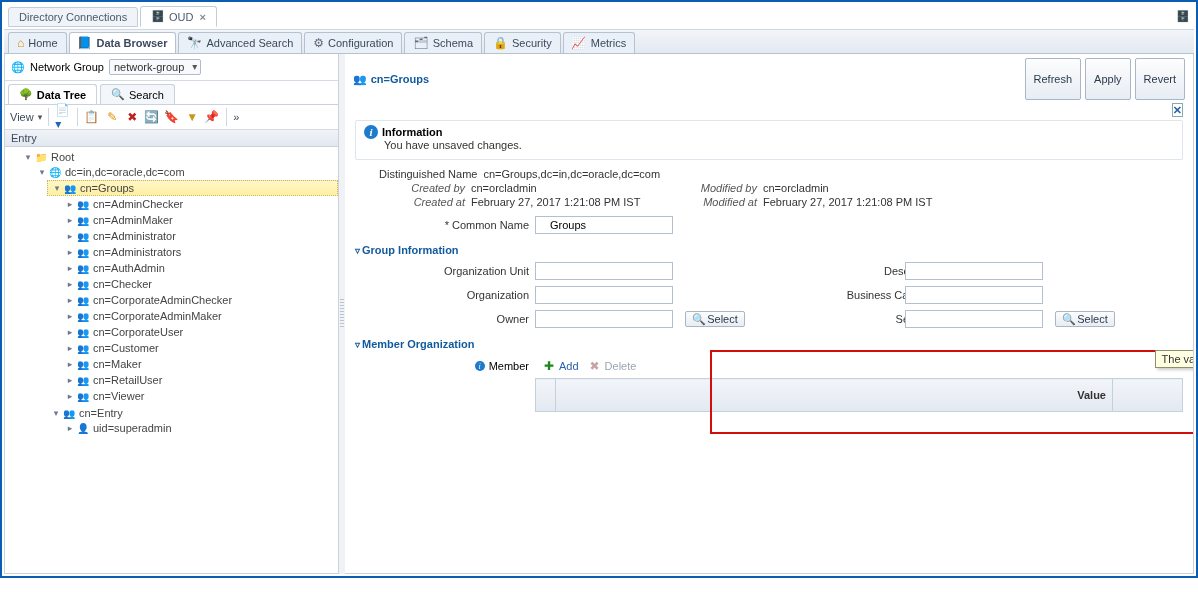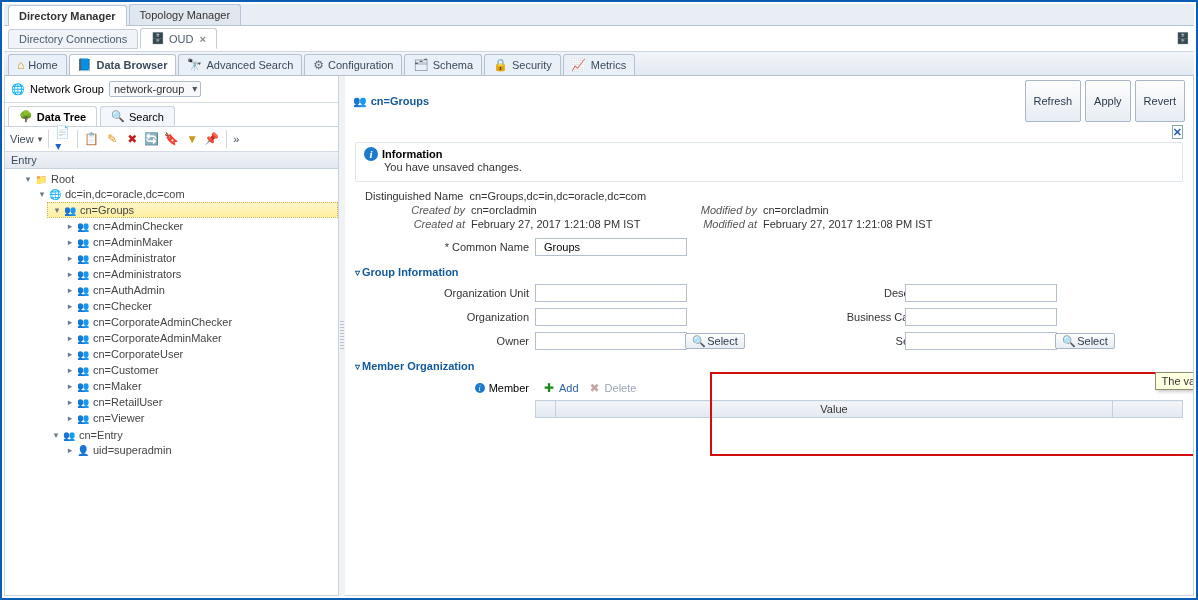--- a/index.html
+++ b/index.html
@@ -51,67 +51,63 @@
   .rt-hdr { display:flex; justify-content:space-between; align-items:center; padding:4px 8px; }
   .rt-title { color:#115a9e; font-weight:bold; font-size:13px; display:flex; align-items:center; gap:4px; }
   .btn-row { display:flex; gap:4px; align-items:center; }
   .btn { border:1px solid #a8b6c7; background: linear-gradient(#fdfdfd,#e7edf4); padding: 14px 8px; border-radius:2px; color:#2b3a4a; cursor:pointer; display:flex; align-items:center; gap:3px; }
   .req { text-align:right; padding: 0 10px 2px 0; font-size:10px; color:#333; }
   .scrollarea { flex:1; overflow:auto; padding: 0 10px 10px 10px; }
   .infobox { background:#fff; border:1px solid #dfe5ec; border-radius:2px; padding:4px 8px 8px 8px; margin-bottom:6px; }
   .infotitle { color:#000; font-weight:bold; display:flex; align-items:center; gap:4px; }
   .infomsg { margin-left:20px; color:#333; }
   .info-icon-circle { width:14px; height:14px; border-radius:50%; background:#1e7acc; color:#fff; display:inline-flex; align-items:center; justify-content:center; font-style:italic; font-family:serif; font-size:11px; }
-  .dn-row { display:flex; gap:6px; margin-left:10px; padding:2px 0;align-items:flex-end; }
+  .dn-row { display:flex; gap:6px; margin-left:24px; padding:2px 0;align-items:flex-end; }
   .dn-lbl { color:#333; text-align:right; }
   .dn-val { color:#333; }
   .meta-grid { display:grid; grid-template-columns: 90px 190px 90px 200px; margin-left:20px; row-gap:2px; column-gap:6px; }
   .meta-lbl { color:#555; text-align:right;font-style:italic; }
   .meta-val { color:#333; }
 
   .sub-tabs { display:flex; border-bottom:1px solid #b7c2d0; margin-top:6px; }
   .sub-tab { border:1px solid #b7c2d0; border-bottom:none; padding:3px 10px; margin-right:2px; background:#eaf0f7; border-radius:3px 3px 0 0; cursor:pointer; }
   .sub-tab.active { background:#fff; font-weight:bold; }
   .form-row { display:flex; align-items:center; margin:8px 0; }
   .form-lbl { width:180px; text-align:right; padding-right:6px; color:#333; }
-  .form-input { width:152px; height:18px; border:1px solid #b3bfcf; background:#fff; padding:0 8px; }
+  .form-input { width:138px; height:18px; border:1px solid #b3bfcf; background:#fff; padding:0 14px; }
   .section-title { color:#115a9e; font-weight:bold; margin:10px 0 6px 0; display:flex; align-items:center; gap:2px; }
   .tri { color:#115a9e; font-size:10px; }
   .two-col-form { display:grid; grid-template-columns: 180px 150px 80px 140px 150px 80px; row-gap:6px; align-items:center; }
   .sel-btn { border:1px solid #a8b6c7; background: linear-gradient(#fdfdfd,#e7edf4); padding: 1px 5px; border-radius:2px; display:flex; align-items:center; gap:3px; cursor:pointer; color:#2b3a4a; width:60px; justify-content:center; }
   .mag { width:12px; height:12px; display:inline-block; }
   .mag:before { content:"🔍"; font-size:11px; }
   .info-dot { width:10px; height:10px; border-radius:50%; background:#1e7acc; color:#fff; display:inline-flex; align-items:center; justify-content:center; font-size:8px; font-style:italic; font-family:serif; }
   .red-outline { position:absolute; left:175px; top:-6px; width:660px; height:84px; border:2px solid #d30c0c; pointer-events:none; z-index:5; }
   .mem-toolbar { display:flex; gap:8px; padding:2px 6px 4px 6px; align-items:center;}
   .link-a { color:#2a62a9; display:flex; align-items:center; gap:2px; cursor:pointer; }
   .link-a.disabled { color:#9aa5b3; cursor:default; }
   .mem-table { border:1px solid #c5d0dd; width:100%; border-collapse:collapse; }
-  .mem-table th { background: linear-gradient(#f2f5f9,#e3e9f1); text-align:center; padding:2px 6px; border:1px solid #c5d0dd; font-weight:normal; color:#333; }
+  .mem-table th { background: linear-gradient(#f2f5f9,#e3e9f1); text-align:right; padding:10px 6px; border:1px solid #c5d0dd; font-weight:bold; color:#333; }
   .mem-table td { padding:0; border:1px solid #c5d0dd; }
   .cell-input { width:340px; border:1px solid #7a9fc8; padding:1px 3px; height:18px; background:#fff; margin:1px; }
   .tooltip-box { position:absolute; background:#ffffe1; border:1px solid #8e8e6d; padding:2px 6px; color:#333; box-shadow:2px 2px 3px rgba(0,0,0,.2); z-index:20; }
   .autocomplete-row { background: linear-gradient(#dcebff,#c4dcfc); border:1px solid #7aa5d9; padding:2px 6px; color:#1c3a6e; width:340px; margin:1px; }
   .splitter { width:6px; background:#f0f2f5; display:flex; align-items:center; justify-content:center; cursor:col-resize; }
   .splitter-grip { width:4px; height:30px; background: repeating-linear-gradient(#b9c4d1,#b9c4d1 1px, transparent 1px, transparent 3px); }
   .close-square { border:1px solid #8aa; width:16px; height:14px; text-align:center; color:#2a62a9; cursor:pointer; font-weight:bold; line-height:12px; }
   .home-ico { color:#d69100; font-size:12px; }
   .book-ico { color:#3a63a3; font-size:12px; }
   .glasses-ico, .gear-ico, .schema-ico, .lock-ico, .chart-ico { font-size:12px; color:#5a6a7b; }
   .globe-ico-hdr { width:14px; height:14px; display:inline-flex; align-items:center; justify-content:center; color:#2a7cc4; }
   .mem-td-right { display:flex; align-items:center; padding:0 6px; gap:2px; }
 </style>
 </head>
 <body>
 <div class="outer">
 
-<div class="top-tabs">
-  <div class="top-tab active">Directory Manager</div>
-  <div class="top-tab">Topology Manager</div>
-</div>
 
 <div class="conn-tabs">
   <div class="conn-tabs-left">
     <div class="conn-tab">Directory Connections</div>
     <div class="conn-tab active">
       <span>🗄️</span>
       <span>OUD</span>
       <span class="close-x">×</span>
     </div>
   </div>

